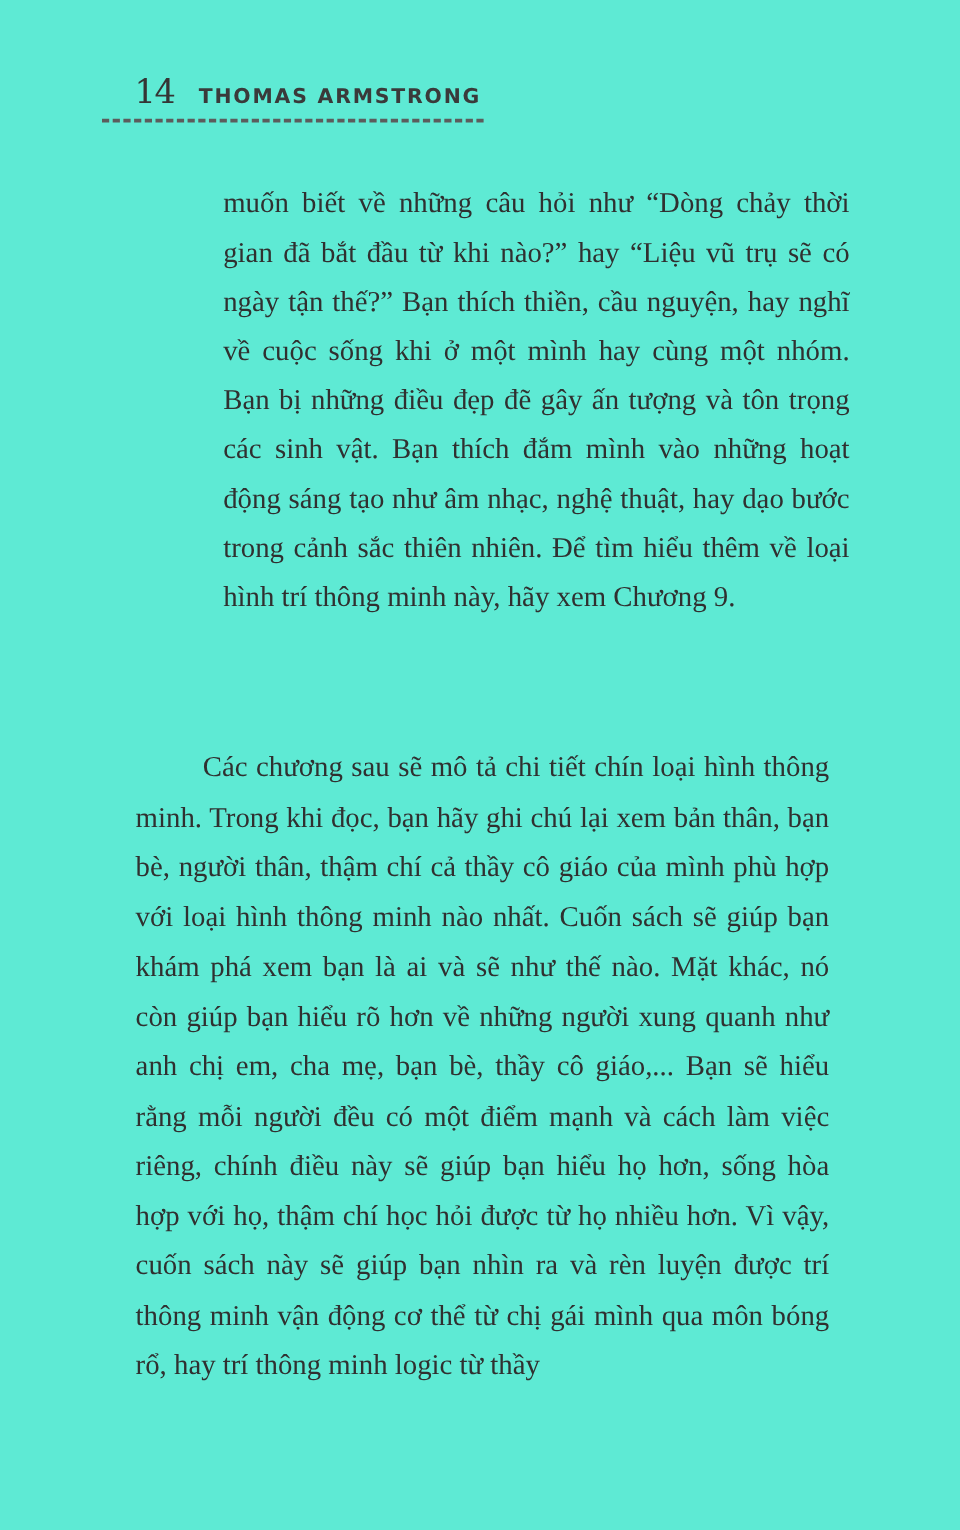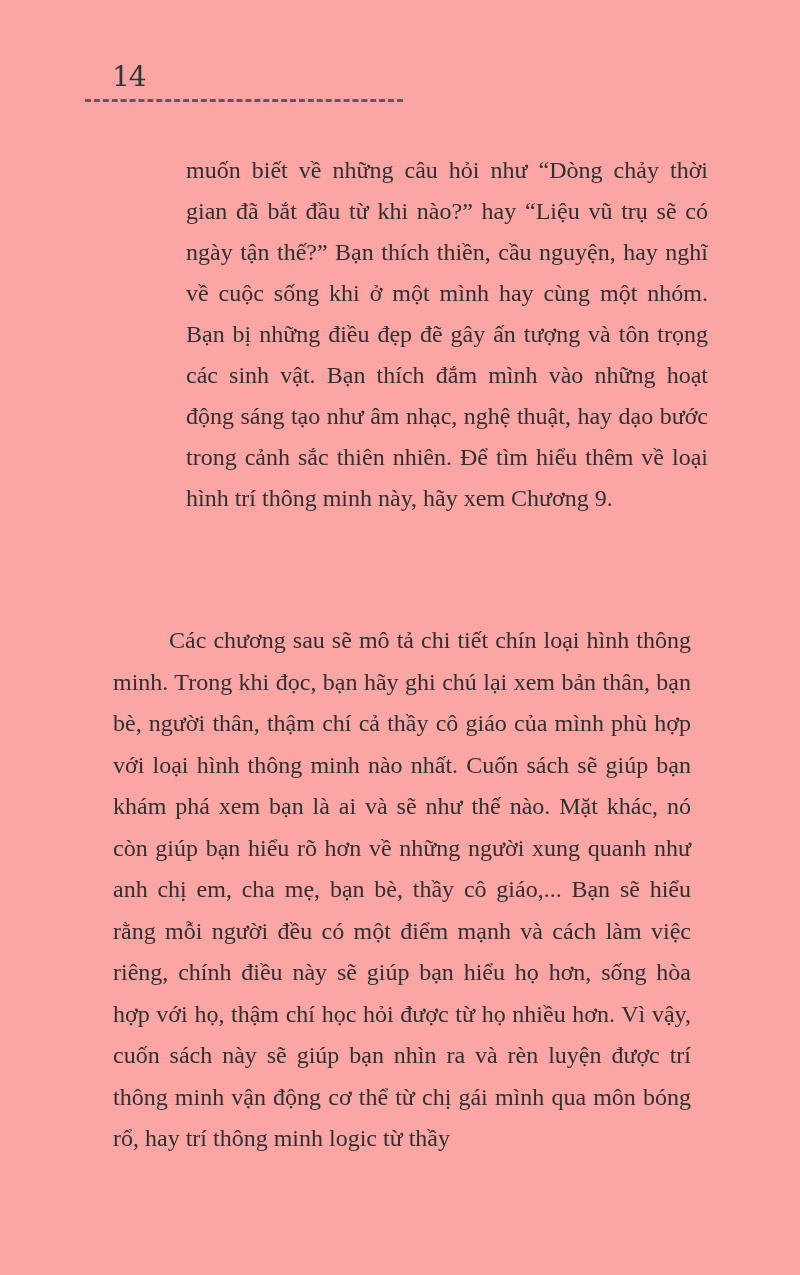--- a/index.html
+++ b/index.html
@@ -4,21 +4,21 @@
 <style>
   html, body {
     margin: 0;
     padding: 0;
     background: #e8e8e8;
   }
   .page {
     position: relative;
     width: 800px;
     height: 1275px;
-    background: #fca5a5;
+    background: #5eead4;
     font-family: "Liberation Serif", serif;
     color: #2e2e2e;
     overflow: hidden;
     margin: 0 auto;
   }
   .header {
     position: absolute;
     top: 60px;
     left: 112px;
     display: flex;
@@ -82,20 +82,21 @@
     color: #303030;
   }
 </style>
 </head>
 <body>
 
 <div class="page">
 
   <div class="header">
     <span class="page-number">14</span>
+    <span class="running-title">THOMAS ARMSTRONG</span>
   </div>
 
   <div class="rule"></div>
 
   <p class="para-continued">muốn biết về những câu hỏi như “Dòng chảy thời gian đã bắt đầu từ khi nào?” hay “Liệu vũ trụ sẽ có ngày tận thế?” Bạn thích thiền, cầu nguyện, hay nghĩ về cuộc sống khi ở một mình hay cùng một nhóm. Bạn bị những điều đẹp đẽ gây ấn tượng và tôn trọng các sinh vật. Bạn thích đắm mình vào những hoạt động sáng tạo như âm nhạc, nghệ thuật, hay dạo bước trong cảnh sắc thiên nhiên. Để tìm hiểu thêm về loại hình trí thông minh này, hãy xem Chương 9.</p>
 
 
   <p class="para-body">Các chương sau sẽ mô tả chi tiết chín loại hình thông minh. Trong khi đọc, bạn hãy ghi chú lại xem bản thân, bạn bè, người thân, thậm chí cả thầy cô giáo của mình phù hợp với loại hình thông minh nào nhất. Cuốn sách sẽ giúp bạn khám phá xem bạn là ai và sẽ như thế nào. Mặt khác, nó còn giúp bạn hiểu rõ hơn về những người xung quanh như anh chị em, cha mẹ, bạn bè, thầy cô giáo,... Bạn sẽ hiểu rằng mỗi người đều có một điểm mạnh và cách làm việc riêng, chính điều này sẽ giúp bạn hiểu họ hơn, sống hòa hợp với họ, thậm chí học hỏi được từ họ nhiều hơn. Vì vậy, cuốn sách này sẽ giúp bạn nhìn ra và rèn luyện được trí thông minh vận động cơ thể từ chị gái mình qua môn bóng rổ, hay trí thông minh logic từ thầy</p>
 
 </div>

